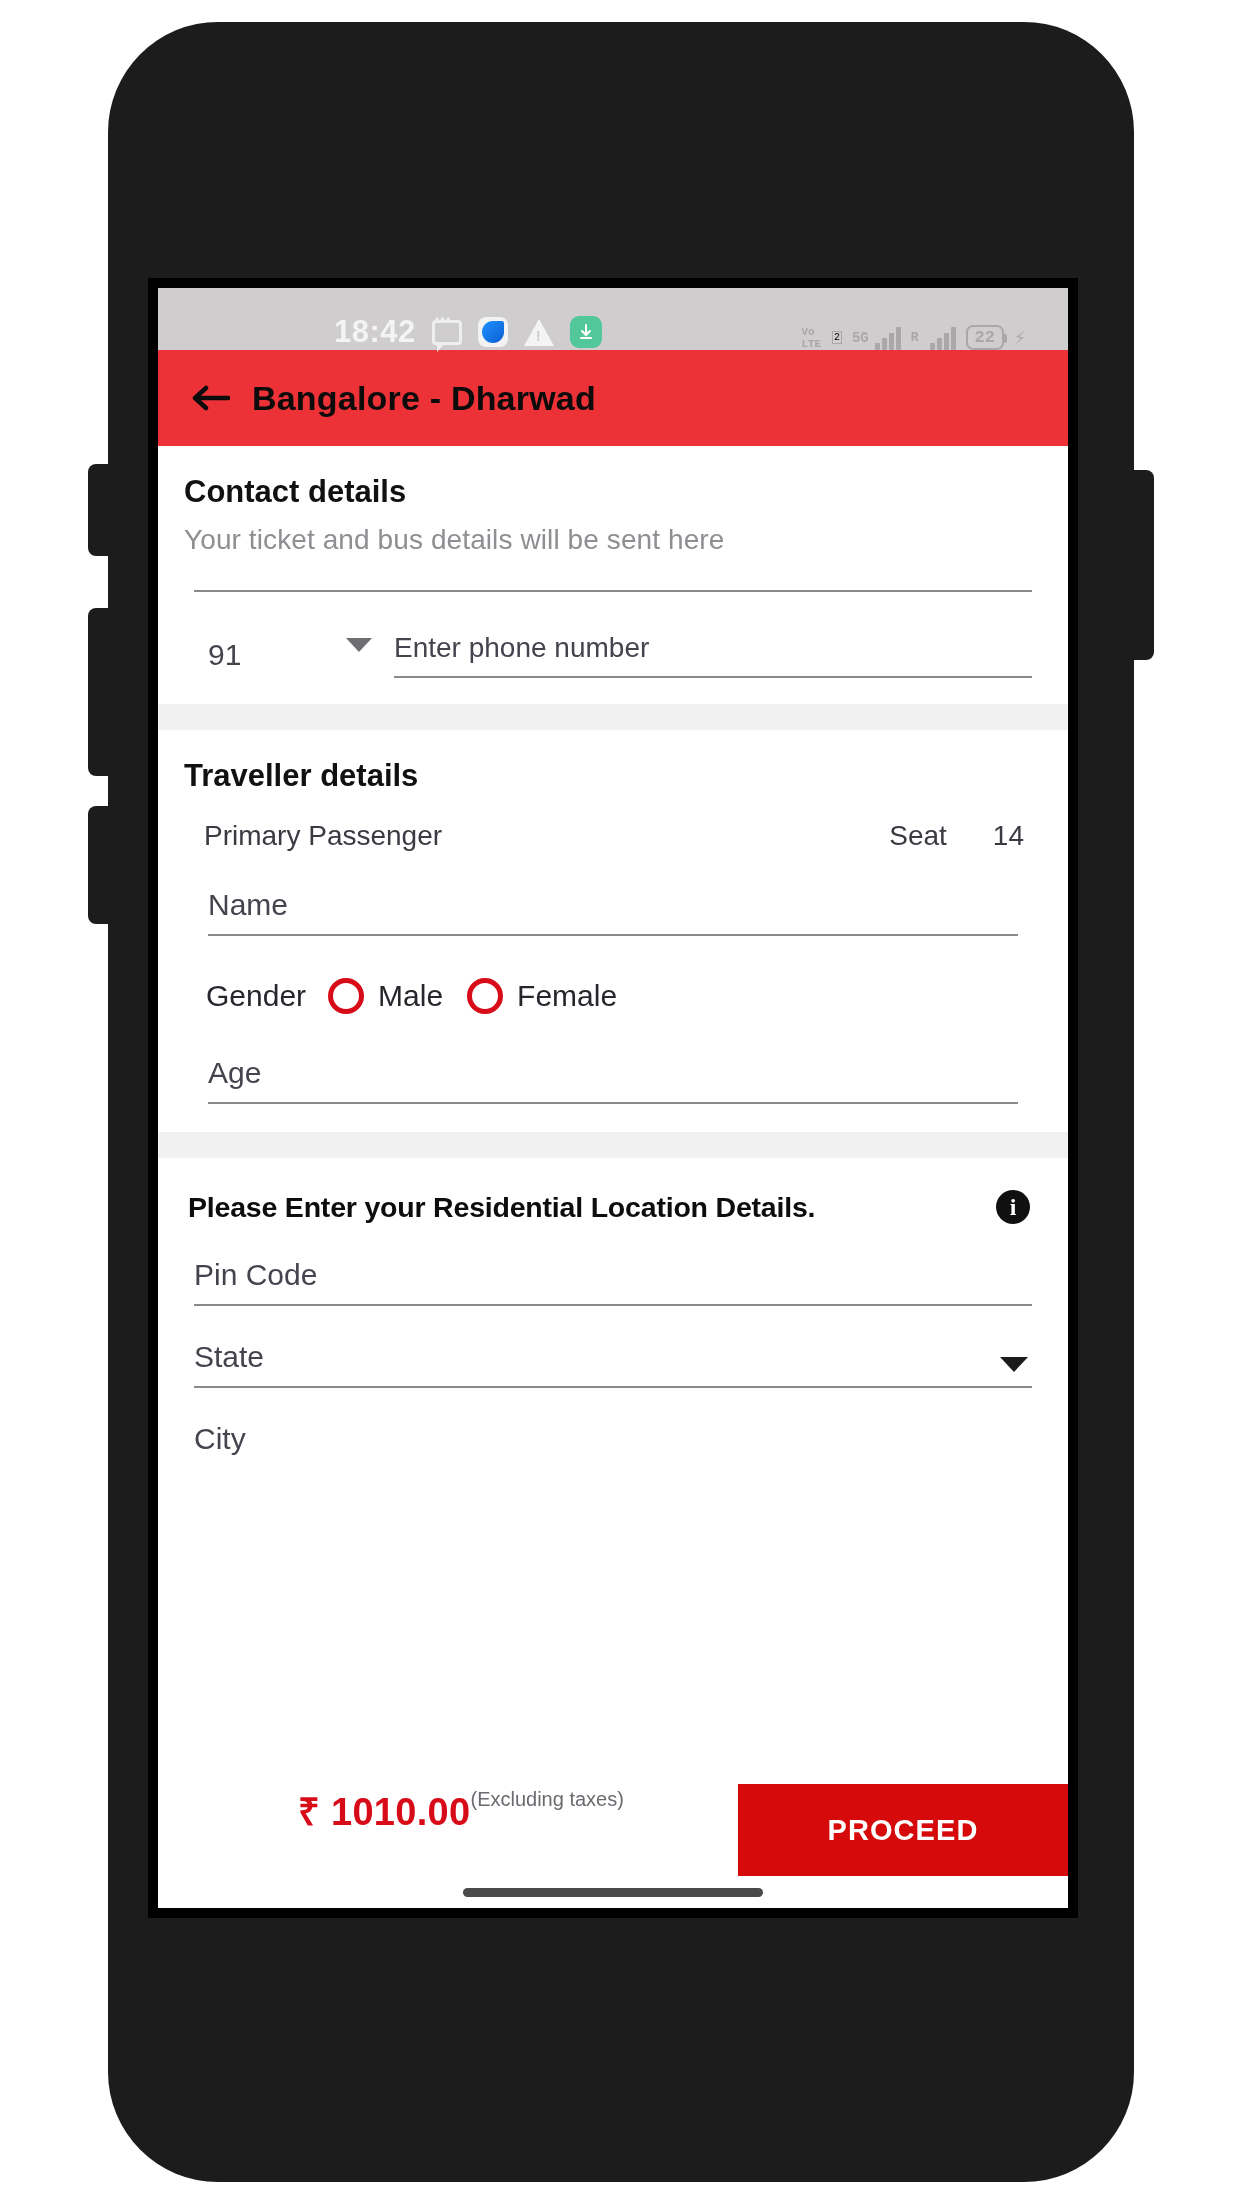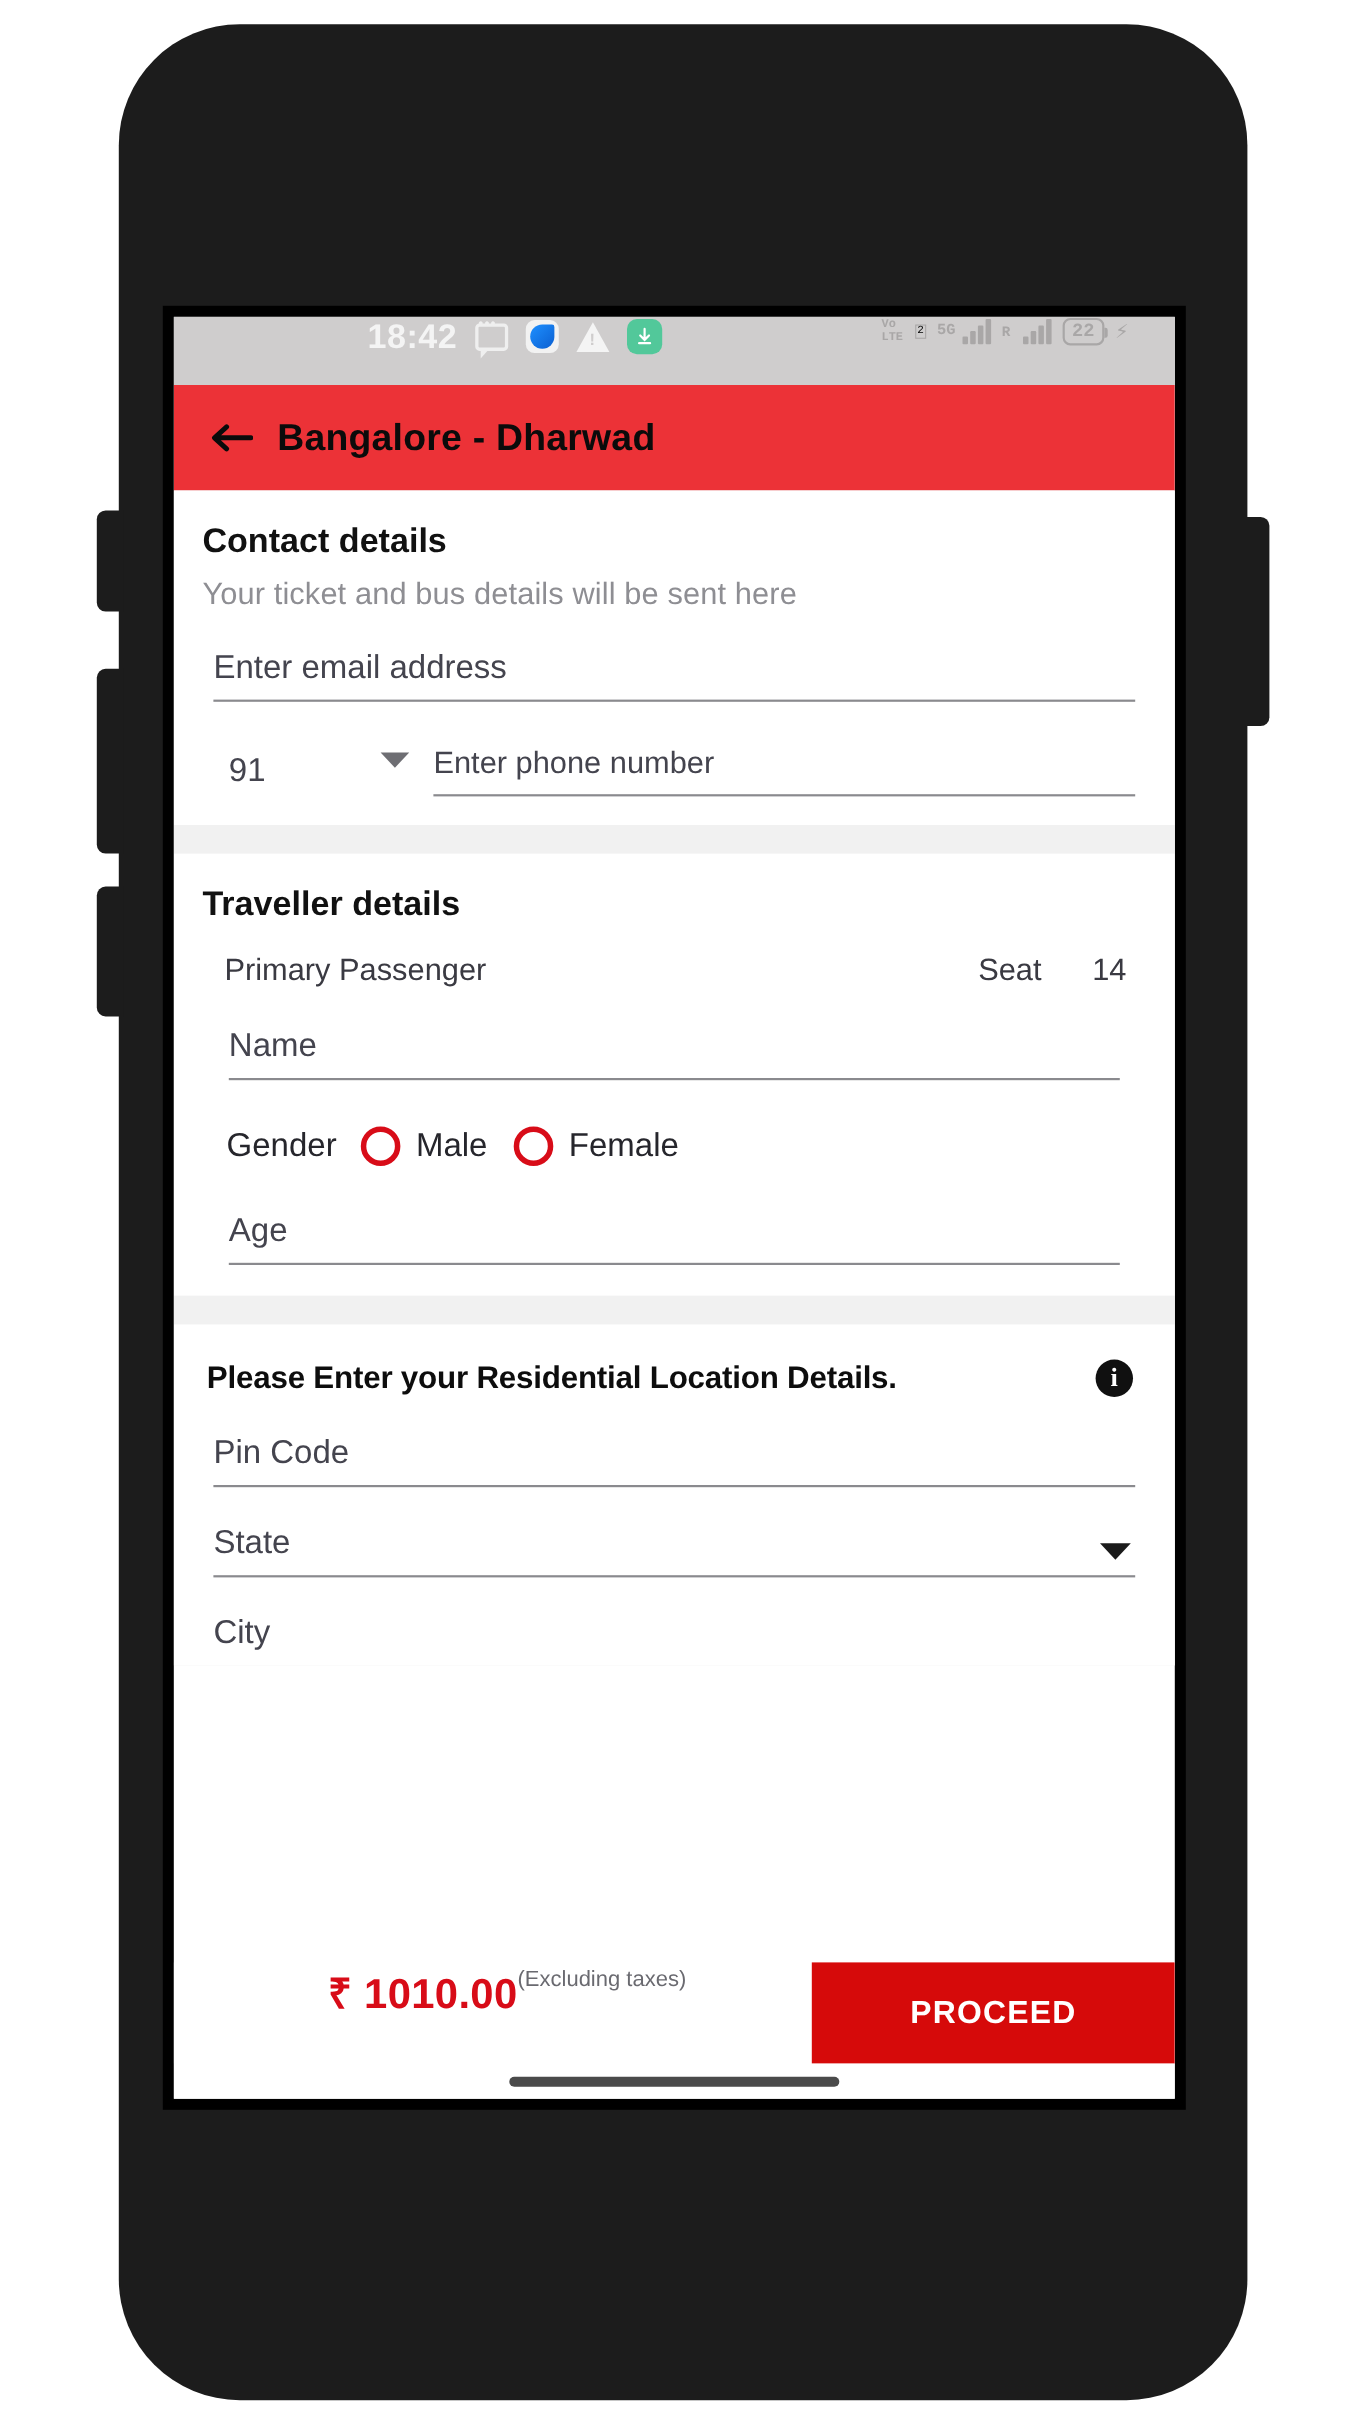--- a/index.html
+++ b/index.html
@@ -46,21 +46,21 @@
     width: 910px; height: 1620px;
     background: #ffffff;
     overflow: hidden;
   }
 
   
   .statusbar {
     height: 62px;
     background: #cfcdcd;
     display: flex;
-    align-items: flex-start;
+    align-items: flex-end;
     justify-content: space-between;
     padding: 0 18px 0 0;
     position: relative;
   }
   .sb-left {
     display: flex; align-items: center; gap: 16px;
     margin-left: 176px;
   }
   .sb-time {
     color: #f4f4f4; font-size: 31px; font-weight: bold;
@@ -330,21 +330,20 @@
       <span class="appbar-title">Bangalore - Dharwad</span>
     </div>
 
     <div class="content">
 
       <div class="card">
         <div class="sec-title">Contact details</div>
         <div class="sec-sub">Your ticket and bus details will be sent here</div>
 
         <div class="field">
-          <div class="ph">Enter email address</div>
           <div class="underline"></div>
         </div>
 
         <div class="phone-row">
           <div class="cc">
             <span class="val">91</span>
             <span class="caret"></span>
           </div>
           <div class="phone-input">
             <div class="ph">Enter phone number</div>

